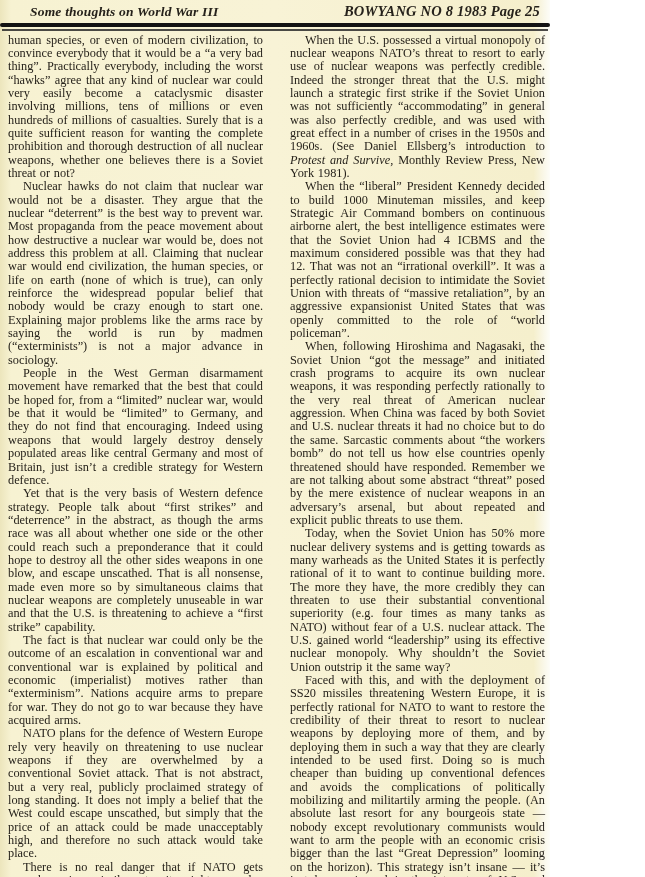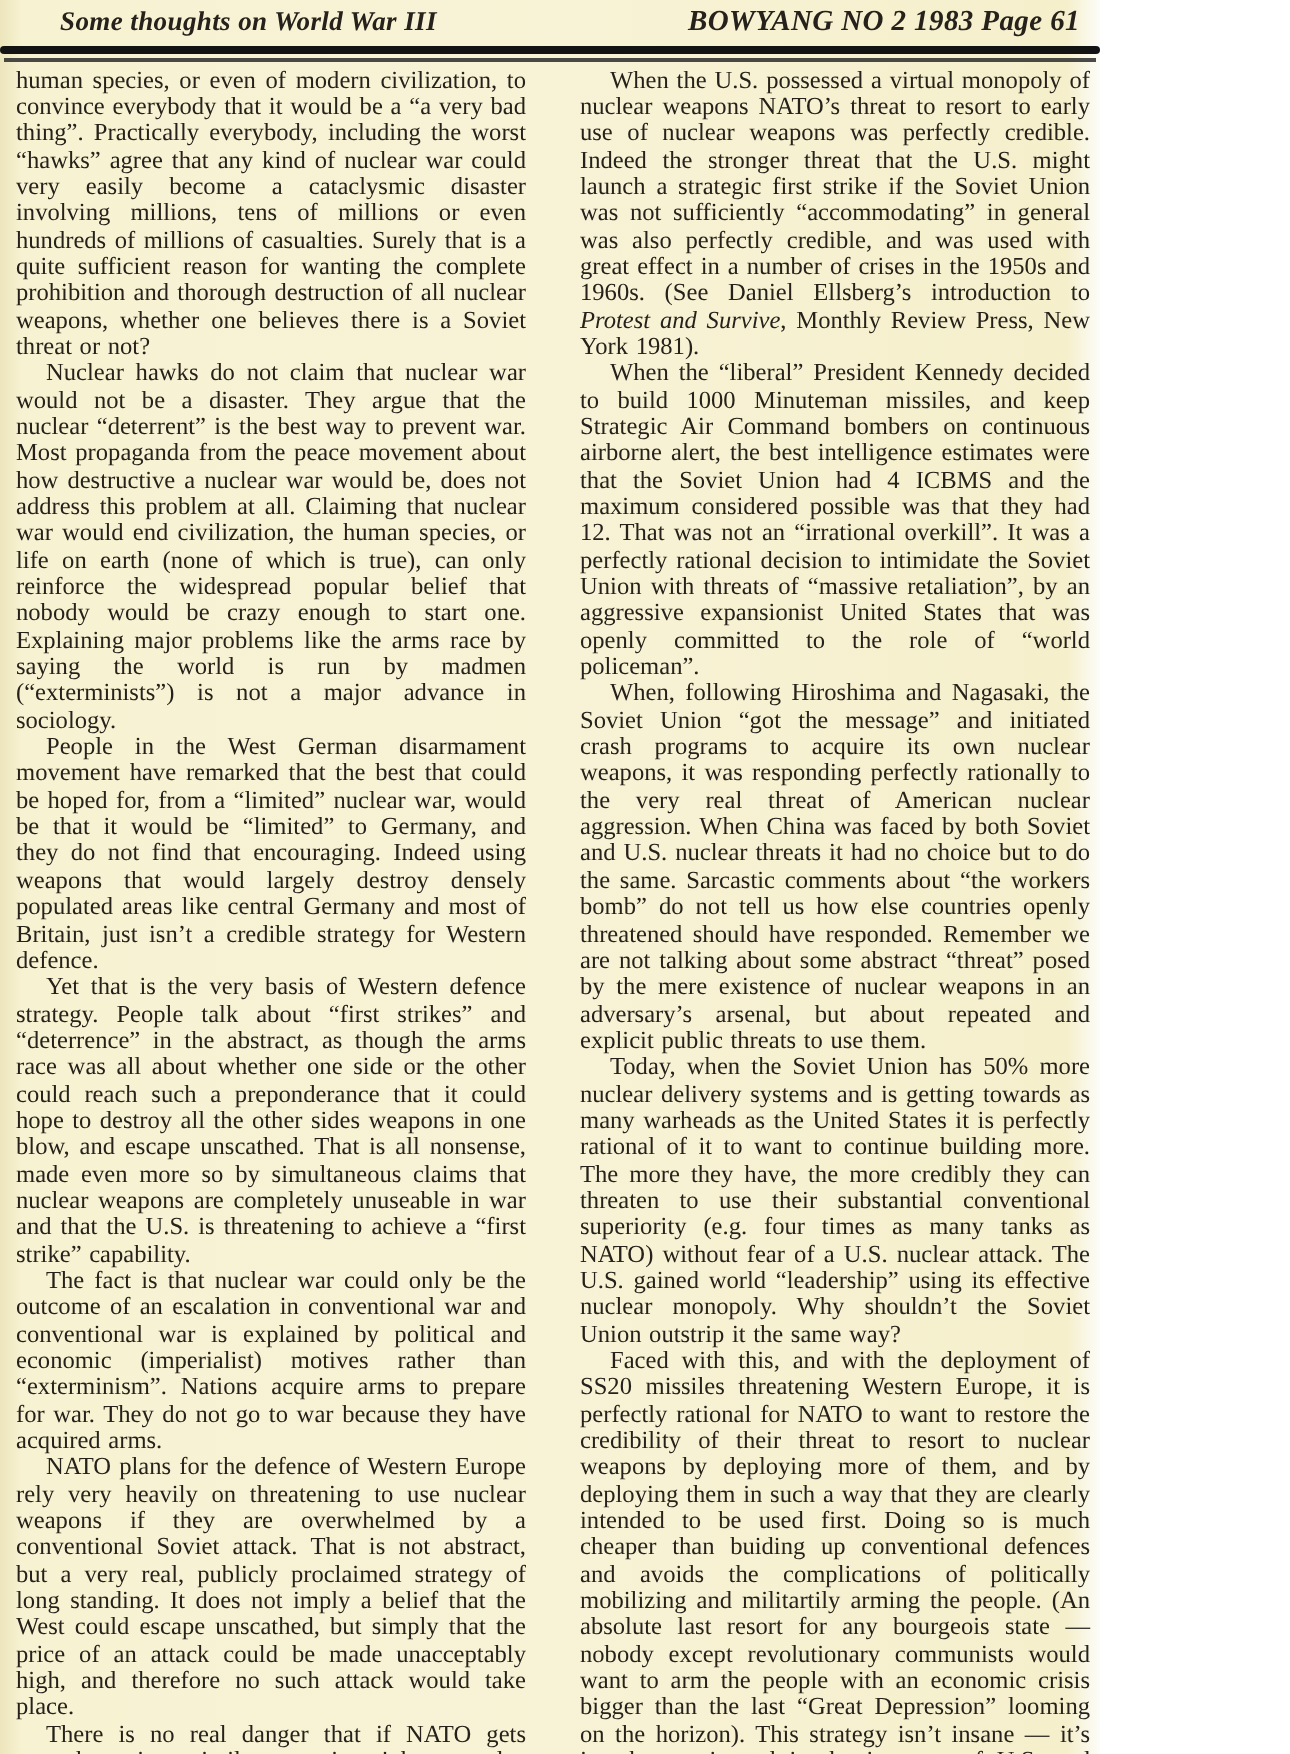--- a/index.html
+++ b/index.html
@@ -49,21 +49,21 @@
   .para{margin:0;}
   .para.indent{text-indent:15px;}
   .it{font-style:italic;}
 </style>
 </head>
 <body>
 
 <div class="page">
   <div class="header">
     <span class="running-title">Some thoughts on World War III</span>
-    <span class="issue-info">BOWYANG NO 2 1983 Page 61</span>
+    <span class="issue-info">BOWYANG NO 8 1983 Page 25</span>
   </div>
   <div class="rule-thick"></div>
   <div class="rule-thin"></div>
   <div class="columns">
     <div class="col">
         <p class="para"><span>human species, or even of modern civilization, to convince everybody that it would be a “a very bad thing”. Practically everybody, including the worst “hawks” agree that any kind of nuclear war could very easily become a cataclysmic disaster involving millions, tens of millions or even hundreds of millions of casualties. Surely that is a quite sufficient reason for wanting the complete prohibition and thorough destruction of all nuclear weapons, whether one believes there is a Soviet threat or not?</span></p>
         <p class="para indent"><span>Nuclear hawks do not claim that nuclear war would not be a disaster. They argue that the nuclear “deterrent” is the best way to prevent war. Most propaganda from the peace movement about how destructive a nuclear war would be, does not address this problem at all. Claiming that nuclear war would end civilization, the human species, or life on earth (none of which is true), can only reinforce the widespread popular belief that nobody would be crazy enough to start one. Explaining major problems like the arms race by saying the world is run by madmen (“exterminists”) is not a major advance in sociology.</span></p>
         <p class="para indent"><span>People in the West German disarmament movement have remarked that the best that could be hoped for, from a “limited” nuclear war, would be that it would be “limited” to Germany, and they do not find that encouraging. Indeed using weapons that would largely destroy densely populated areas like central Germany and most of Britain, just isn’t a credible strategy for Western defence.</span></p>
         <p class="para indent"><span>Yet that is the very basis of Western defence strategy. People talk about “first strikes” and “deterrence” in the abstract, as though the arms race was all about whether one side or the other could reach such a preponderance that it could hope to destroy all the other sides weapons in one blow, and escape unscathed. That is all nonsense, made even more so by simultaneous claims that nuclear weapons are completely unuseable in war and that the U.S. is threatening to achieve a “first strike” capability.</span></p>
         <p class="para indent"><span>The fact is that nuclear war could only be the outcome of an escalation in conventional war and conventional war is explained by political and economic (imperialist) motives rather than “exterminism”. Nations acquire arms to prepare for war. They do not go to war because they have acquired arms.</span></p>

